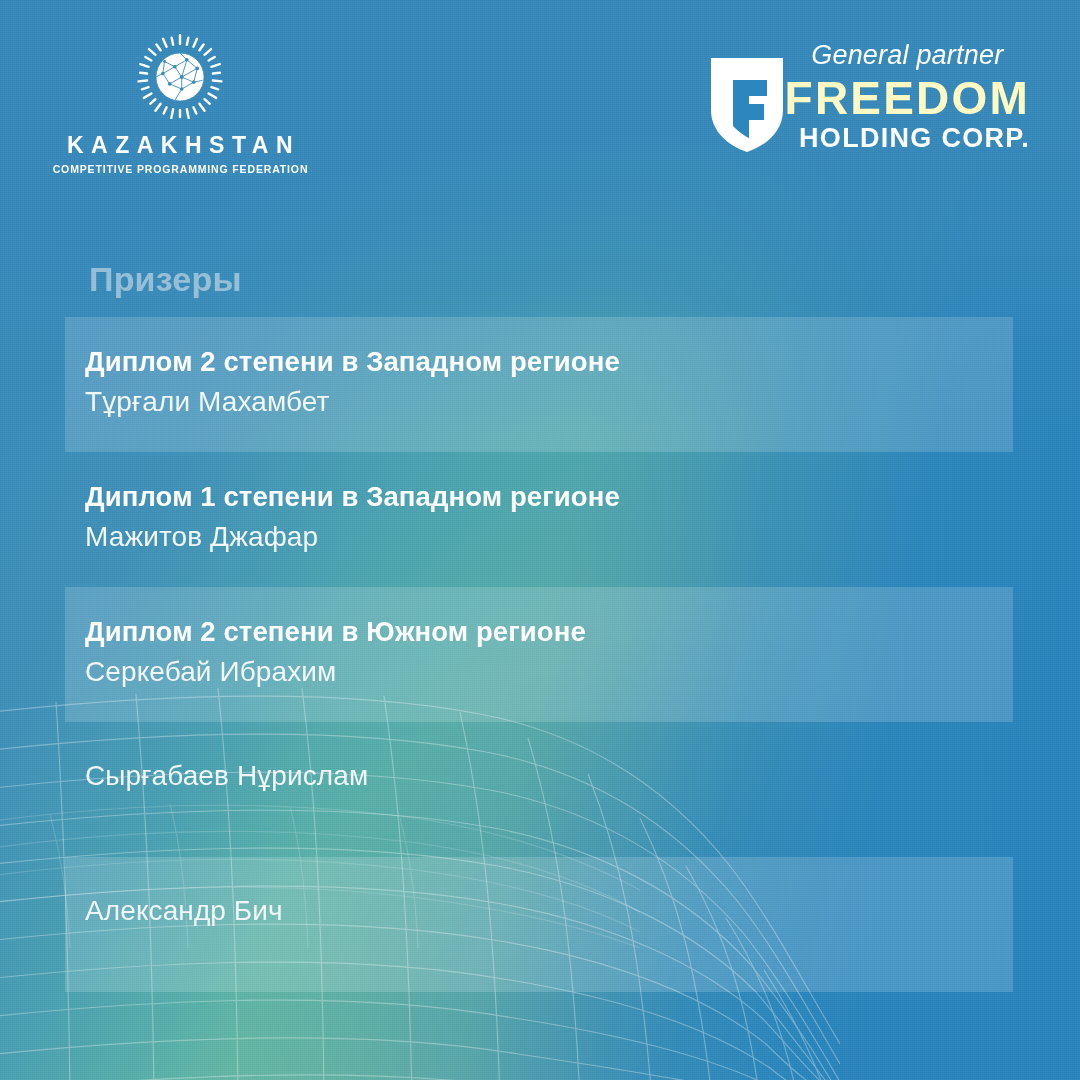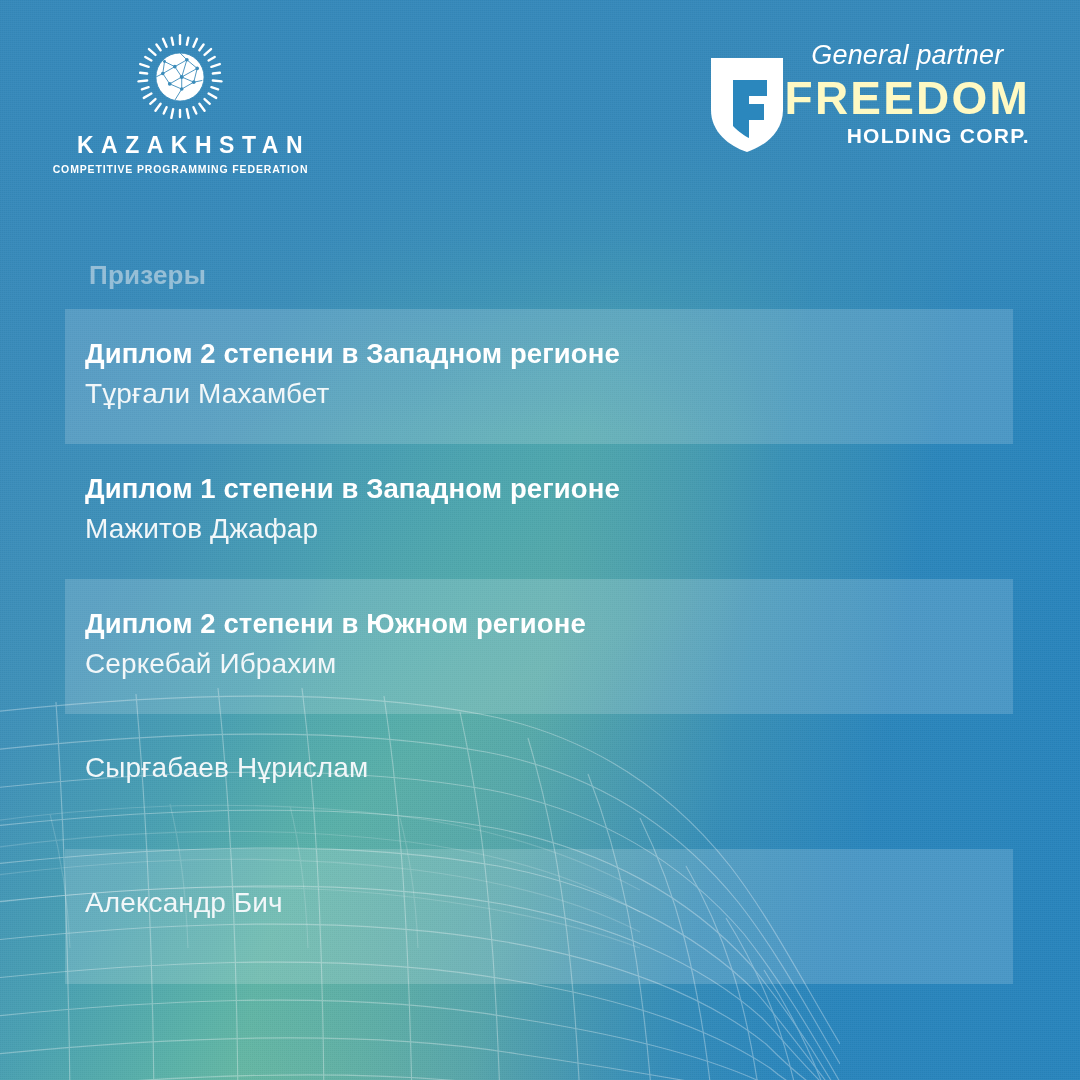--- a/index.html
+++ b/index.html
@@ -110,21 +110,20 @@
     margin: 0 auto 14px auto;
     display: block;
   }
   .kcpf-name {
     color: #ffffff;
     font-size: 23px;
     font-weight: 700;
     letter-spacing: 7.5px;
     line-height: 1;
     padding-left: 7px;
-    text-align: right;
   }
   .kcpf-sub {
     color: #ffffff;
     font-size: 10.5px;
     font-weight: 700;
     letter-spacing: 0.85px;
     margin-top: 7px;
     line-height: 1;
     padding-left: 1px;
   }
@@ -157,38 +156,38 @@
   }
   .freedom-word {
     color: #fef9c3;
     font-size: 46px;
     font-weight: 700;
     letter-spacing: 2.2px;
     line-height: 1.02;
   }
   .holding-word {
     color: #ffffff;
-    font-size: 21px;
+    font-size: 27px;
     font-weight: 700;
     letter-spacing: 1.3px;
     line-height: 1.1;
     margin-top: 2px;
     text-align: right;
   }
 
   
   .content {
     position: absolute;
     left: 65px;
     top: 262px;
     width: 948px;
   }
   .section-title {
     color: rgba(226,234,238,0.55);
-    font-size: 26px;
+    font-size: 34px;
     font-weight: 700;
     letter-spacing: 0.2px;
     padding-left: 24px;
     margin-bottom: 21px;
     line-height: 1;
   }
   .award-list {
     display: block;
   }
   .award-row {

